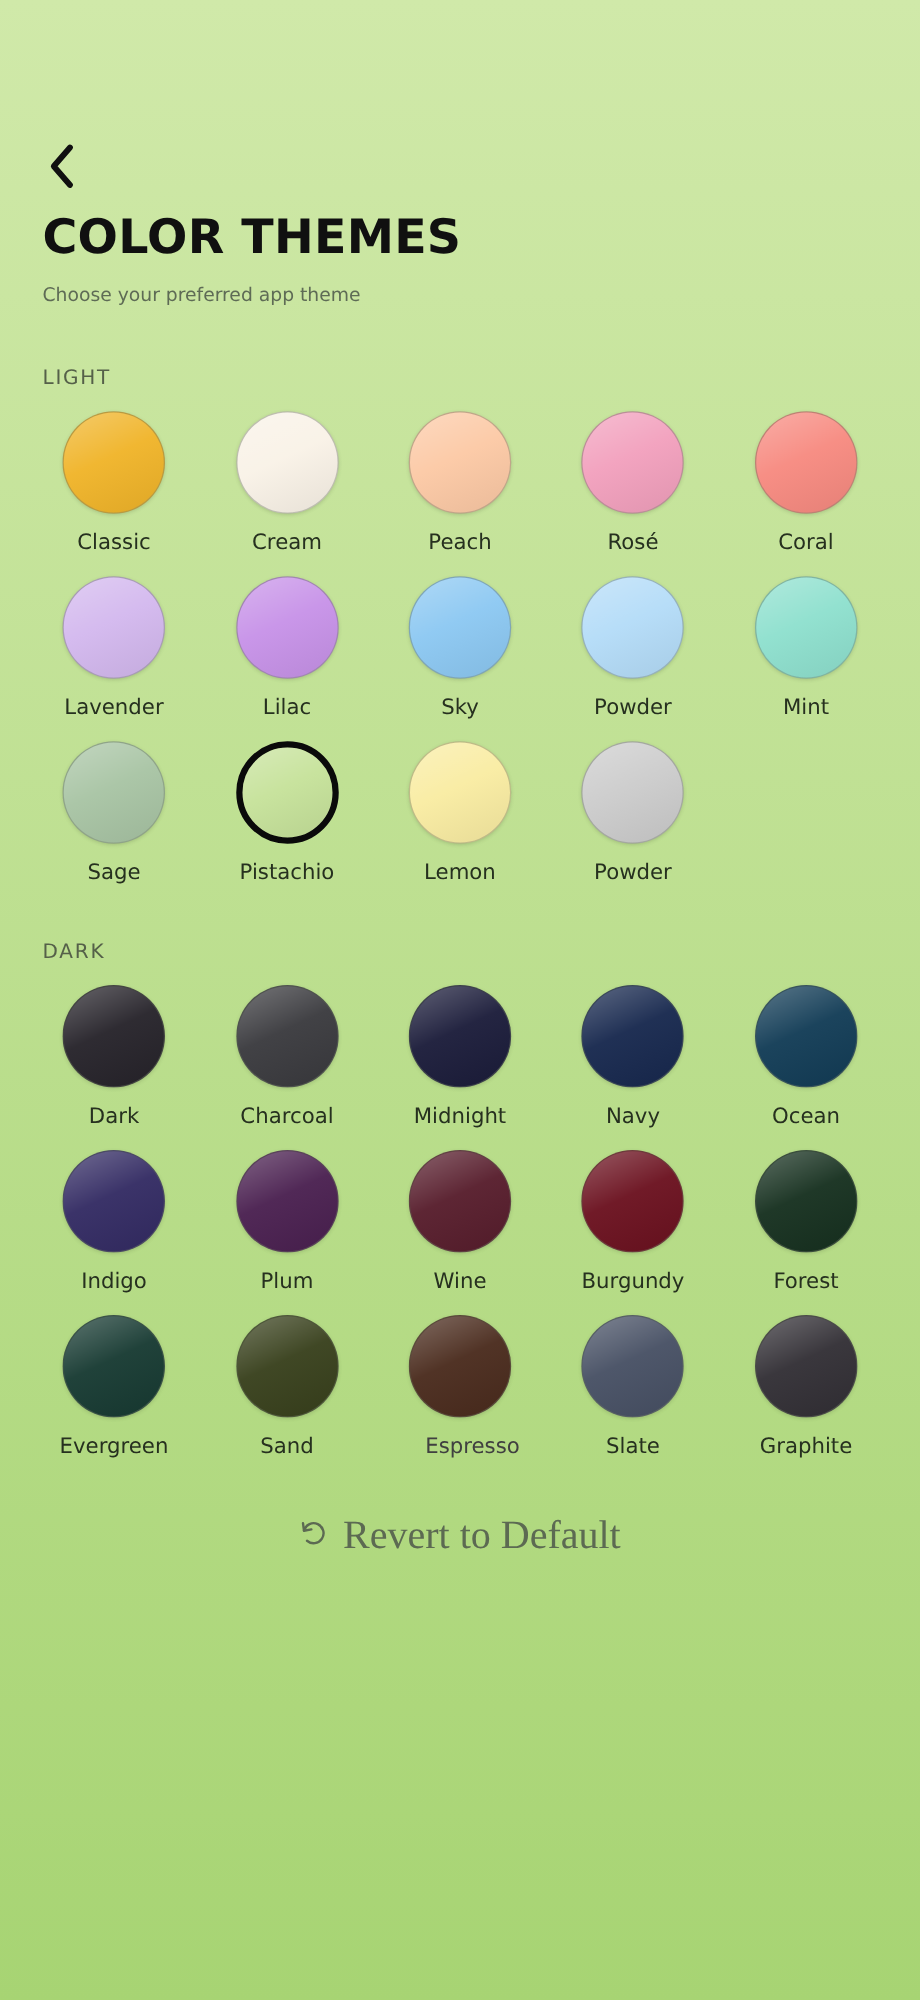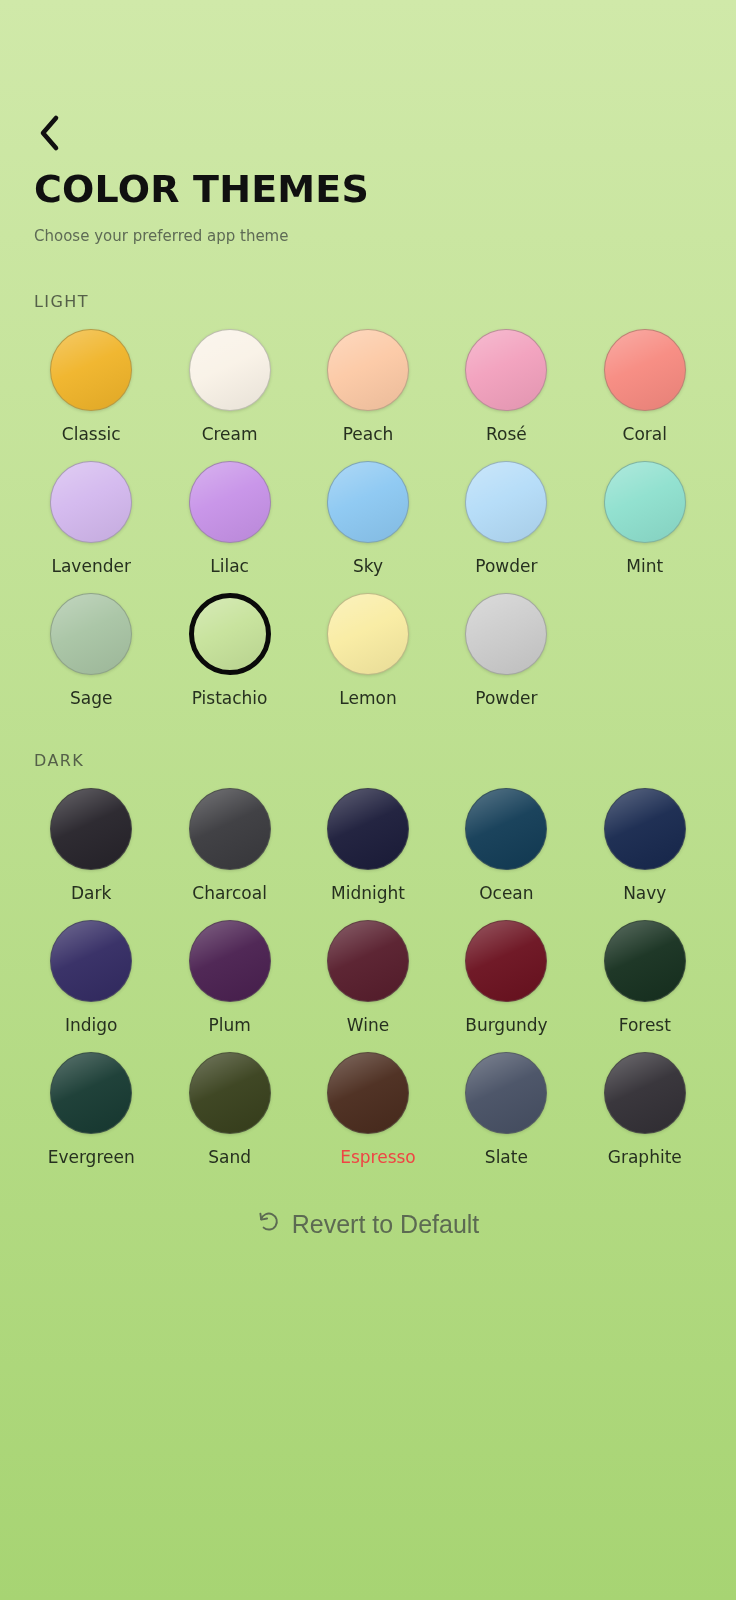--- a/index.html
+++ b/index.html
@@ -137,22 +137,22 @@
     justify-content: center;
   }
 
   .revert-btn {
     display: inline-flex;
     align-items: center;
     gap: 11px;
     background: none;
     border: none;
     cursor: pointer;
-    font-family: Liberation Sans, sans-serif;
-    font-size: 25px;
+    font-family: Liberation Serif, serif;
+    font-size: 32px;
     color: #5c6a52;
     padding: 6px 10px;
   }
   .revert-icon { display: block; }
 </style>
 </head>
 <body style="background: linear-gradient(rgb(208, 233, 169) 0%, rgb(167, 212, 115) 100%);">
 
 <div class="screen">
 
@@ -238,28 +238,28 @@
           </div>
           <div class="swatch-cell">
             <div class="swatch-circle" style="background-color: rgb(58, 58, 62);"></div>
             <div class="swatch-label" style="color: rgb(38, 48, 31);">Charcoal</div>
           </div>
           <div class="swatch-cell">
             <div class="swatch-circle" style="background-color: rgb(27, 28, 58);"></div>
             <div class="swatch-label" style="color: rgb(38, 48, 31);">Midnight</div>
           </div>
           <div class="swatch-cell">
+            <div class="swatch-circle" style="background-color: rgb(23, 40, 78);"></div>
+            <div class="swatch-label" style="color: rgb(38, 48, 31);">Navy</div>
+          </div>
+          <div class="swatch-cell">
             <div class="swatch-circle" style="background-color: rgb(18, 60, 86);"></div>
             <div class="swatch-label" style="color: rgb(38, 48, 31);">Ocean</div>
           </div>
           <div class="swatch-cell">
-            <div class="swatch-circle" style="background-color: rgb(23, 40, 78);"></div>
-            <div class="swatch-label" style="color: rgb(38, 48, 31);">Navy</div>
-          </div>
-          <div class="swatch-cell">
             <div class="swatch-circle" style="background-color: rgb(51, 43, 99);"></div>
             <div class="swatch-label" style="color: rgb(38, 48, 31);">Indigo</div>
           </div>
           <div class="swatch-cell">
             <div class="swatch-circle" style="background-color: rgb(74, 32, 80);"></div>
             <div class="swatch-label" style="color: rgb(38, 48, 31);">Plum</div>
           </div>
           <div class="swatch-cell">
             <div class="swatch-circle" style="background-color: rgb(87, 29, 44);"></div>
             <div class="swatch-label" style="color: rgb(38, 48, 31);">Wine</div>
@@ -275,21 +275,21 @@
           <div class="swatch-cell">
             <div class="swatch-circle" style="background-color: rgb(23, 58, 50);"></div>
             <div class="swatch-label" style="color: rgb(38, 48, 31);">Evergreen</div>
           </div>
           <div class="swatch-cell">
             <div class="swatch-circle" style="background-color: rgb(56, 64, 28);"></div>
             <div class="swatch-label" style="color: rgb(38, 48, 31);">Sand</div>
           </div>
           <div class="swatch-cell">
             <div class="swatch-circle" style="background-color: rgb(74, 43, 29);"></div>
-            <div class="swatch-label" style="color: #ef4444; margin-left: 20px;">Espresso</div>
+            <div class="swatch-label" style="color: #404040; margin-left: 20px;">Espresso</div>
           </div>
           <div class="swatch-cell">
             <div class="swatch-circle" style="background-color: rgb(71, 80, 100);"></div>
             <div class="swatch-label" style="color: rgb(38, 48, 31);">Slate</div>
           </div>
           <div class="swatch-cell">
             <div class="swatch-circle" style="background-color: rgb(50, 47, 53);"></div>
             <div class="swatch-label" style="color: rgb(38, 48, 31);">Graphite</div>
           </div>
         </div>

